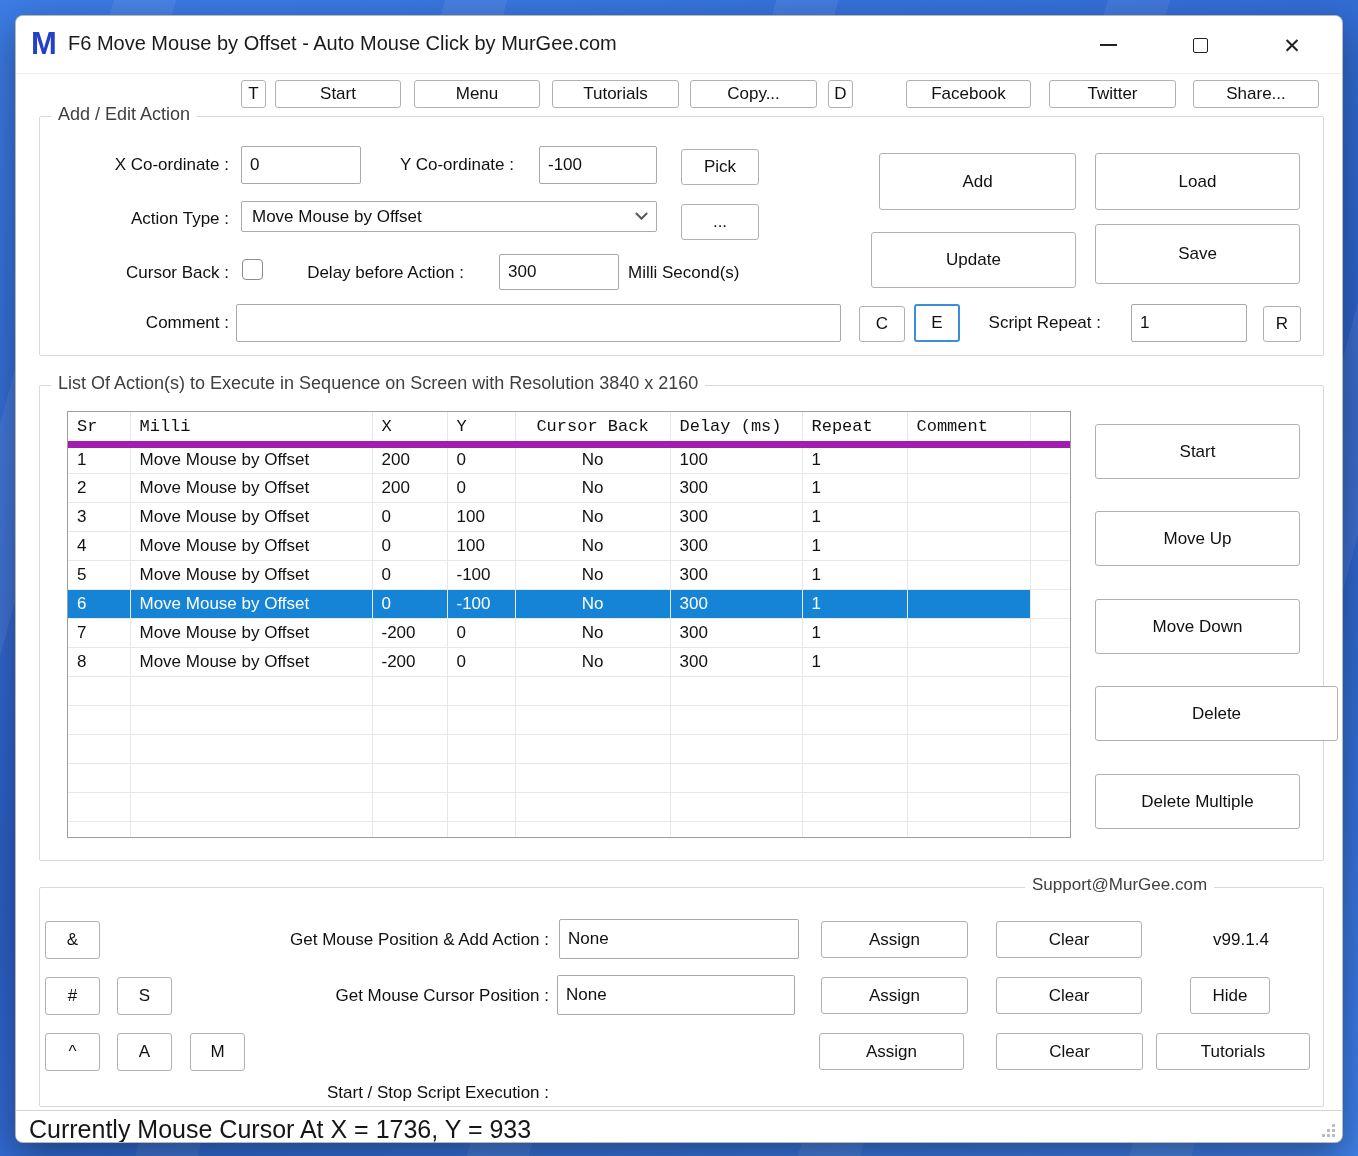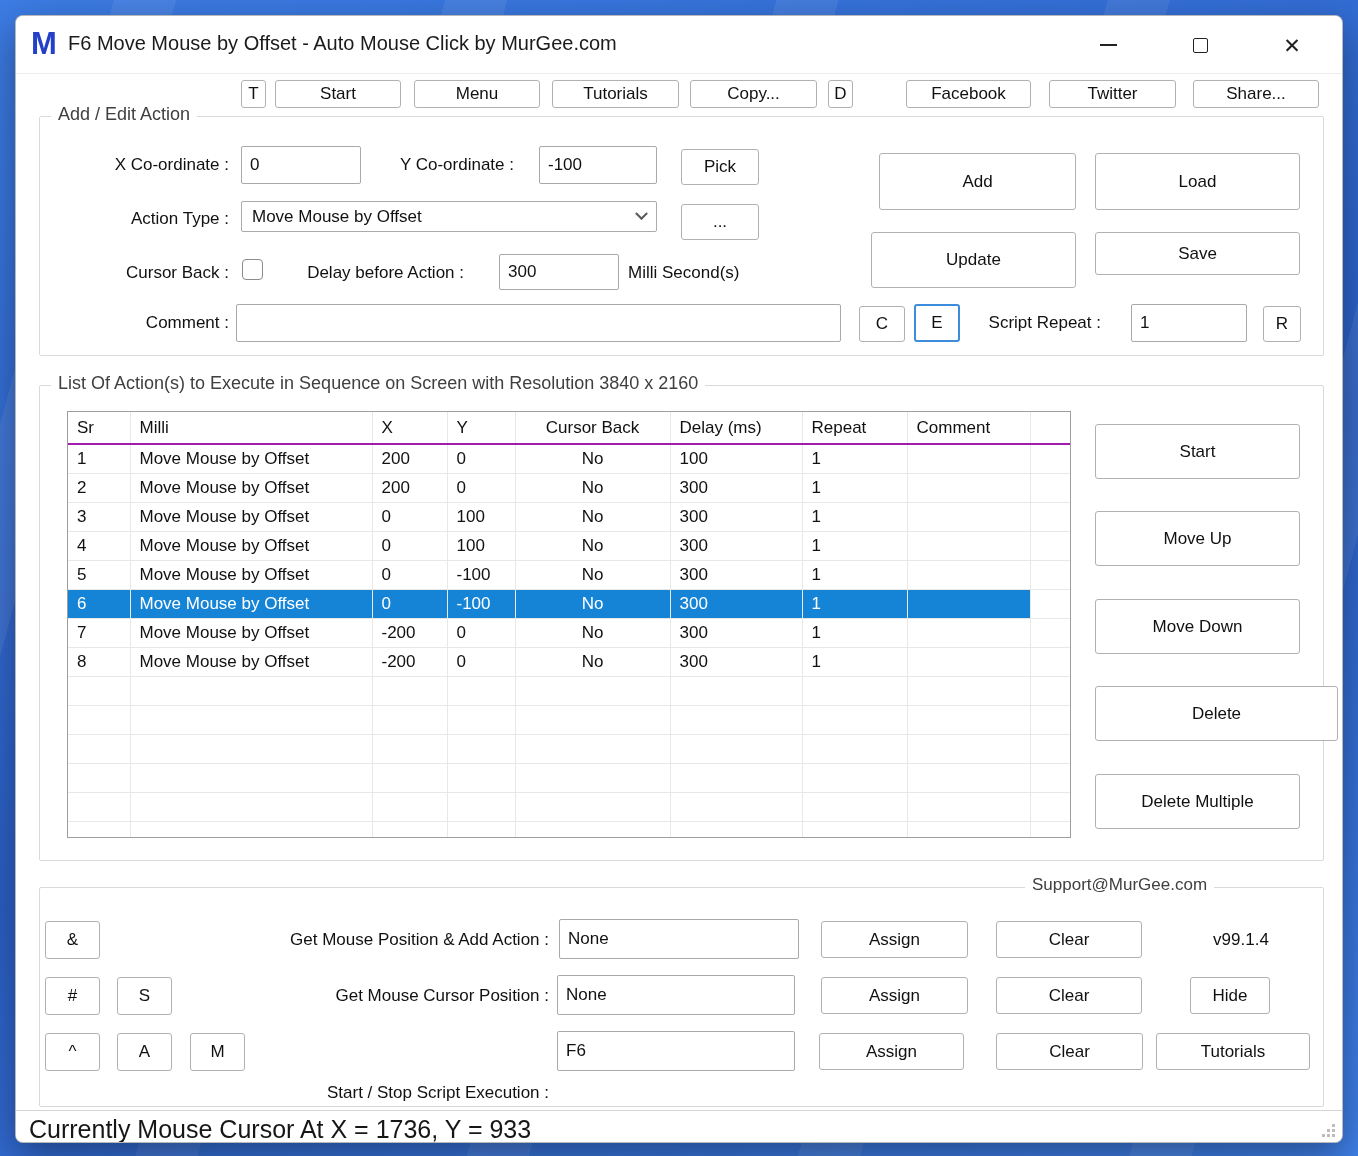--- a/index.html
+++ b/index.html
@@ -47,21 +47,21 @@
   .select .chev { margin-left:auto; width:9px; height:9px; border-right:2px solid #5a5a5a; border-bottom:2px solid #5a5a5a; transform:rotate(45deg) translate(-2px,-2px); }
   .checkbox { position:absolute; width:21px; height:21px; border:1px solid #8c8c8c; border-radius:4px; background:#fff; }
 
   .table-wrap { position:absolute; left:51px; top:395px; width:1004px; height:427px; border:1px solid #9e9e9e; overflow:hidden; background:#fff; }
   table { border-collapse:collapse; table-layout:fixed; width:1002px; }
   th,td {
     font-size:17px; font-weight:400; text-align:left; padding:0 2px 0 9px; height:29px;
     border-right:1px solid #e8e8e8; border-bottom:1px solid #e8e8e8;
     overflow:hidden; white-space:nowrap; color:#111;
   }
-  th { height:32px; border-bottom:2px solid #a21caf; }
+  th { height:32px; border-bottom:7px solid #a21caf;font-family:Liberation Mono, monospace; }
   th:last-child, td:last-child { border-right:none; }
   .c-center { text-align:center; padding:0; }
   tr.selected td { background:var(--sel,#1584d6); color:#fff; }
   tr.selected td:last-child { background:#fff; }
 
   .statusbar { position:absolute; left:0; top:1094px; width:100%; height:34px; border-top:1px solid #d4d4d4; background:#fff; }
   .status-text { position:absolute; left:13px; top:4px; font-size:25px; color:#161616; white-space:nowrap; }
   .grip { position:absolute; right:7px; bottom:7px; width:3px; height:3px; background:#bdbdbd;
     box-shadow:-5px 0 0 #bdbdbd, -10px 0 0 #bdbdbd, 0 -5px 0 #bdbdbd, -5px -5px 0 #bdbdbd, 0 -10px 0 #bdbdbd; }
 </style>
@@ -106,21 +106,21 @@
   <div class="btn" style="left:855px; top:137px; width:197px; height:57px;margin-left:8px;">Add</div>
   <div class="btn" style="left:1079px; top:137px; width:205px; height:57px;">Load</div>
 
   <span class="lbl right" style="left:58px; top:193px; width:155px;">Action Type :</span>
   <div class="select" style="left:225px; top:185px; width:416px; height:31px;">
     <span>Move Mouse by Offset</span>
     <span class="chev"></span>
   </div>
   <div class="btn" style="left:665px; top:188px; width:78px; height:36px;">...</div>
   <div class="btn" style="left:855px; top:216px; width:205px; height:56px;">Update</div>
-  <div class="btn" style="left:1079px; top:216px; width:205px; height:43px;">Save</div>
+  <div class="btn" style="left:1079px; top:208px; width:205px; height:60px;">Save</div>
 
   <span class="lbl right" style="left:58px; top:247px; width:155px;">Cursor Back :</span>
   <div class="checkbox" style="left:226px; top:243px;"></div>
   <span class="lbl right" style="left:250px; top:247px; width:198px;">Delay before Action :</span>
   <input class="input" style="left: 483px; top: 238px; width: 120px; height: 36px;" value="300">
   <span class="lbl" style="left:612px; top:247px;">Milli Second(s)</span>
 
   <span class="lbl right" style="left:58px; top:297px; width:155px;">Comment :</span>
   <input class="input" style="left: 220px; top: 288px; width: 605px; height: 38px;" value="">
   <div class="btn" style="left:843px; top:290px; width:46px; height:36px;">C</div>
@@ -340,21 +340,20 @@
   <span class="lbl right" style="left:195px; top:970px; width:338px;">Get Mouse Cursor Position :</span>
   <input class="input" style="left: 541px; top: 959px; width: 238px; height: 40px;" value="None">
   <div class="btn" style="left:805px; top:961px; width:147px; height:37px;">Assign</div>
   <div class="btn" style="left:980px; top:961px; width:146px; height:37px;">Clear</div>
   <div class="btn" style="left:1174px; top:961px; width:80px; height:37px;">Hide</div>
 
   <div class="btn" style="left:29px; top:1017px; width:55px; height:38px;">^</div>
   <div class="btn" style="left:101px; top:1017px; width:55px; height:38px;">A</div>
   <div class="btn" style="left:174px; top:1017px; width:55px; height:38px;">M</div>
   <span class="lbl right" style="left:245px; top:1067px; width:288px;">Start / Stop Script Execution :</span>
-  <input class="input" style="left: 541px; top: 1015px; width: 238px; height: 40px;" value="F6">
   <div class="btn" style="left:803px; top:1017px; width:145px; height:37px;">Assign</div>
   <div class="btn" style="left:980px; top:1017px; width:147px; height:37px;">Clear</div>
   <div class="btn" style="left:1140px; top:1017px; width:154px; height:37px;">Tutorials</div>
 
   <div class="statusbar">
     <span class="status-text">Currently Mouse Cursor At X = 1736, Y = 933</span>
     <span class="grip"></span>
   </div>
 
 </div>

